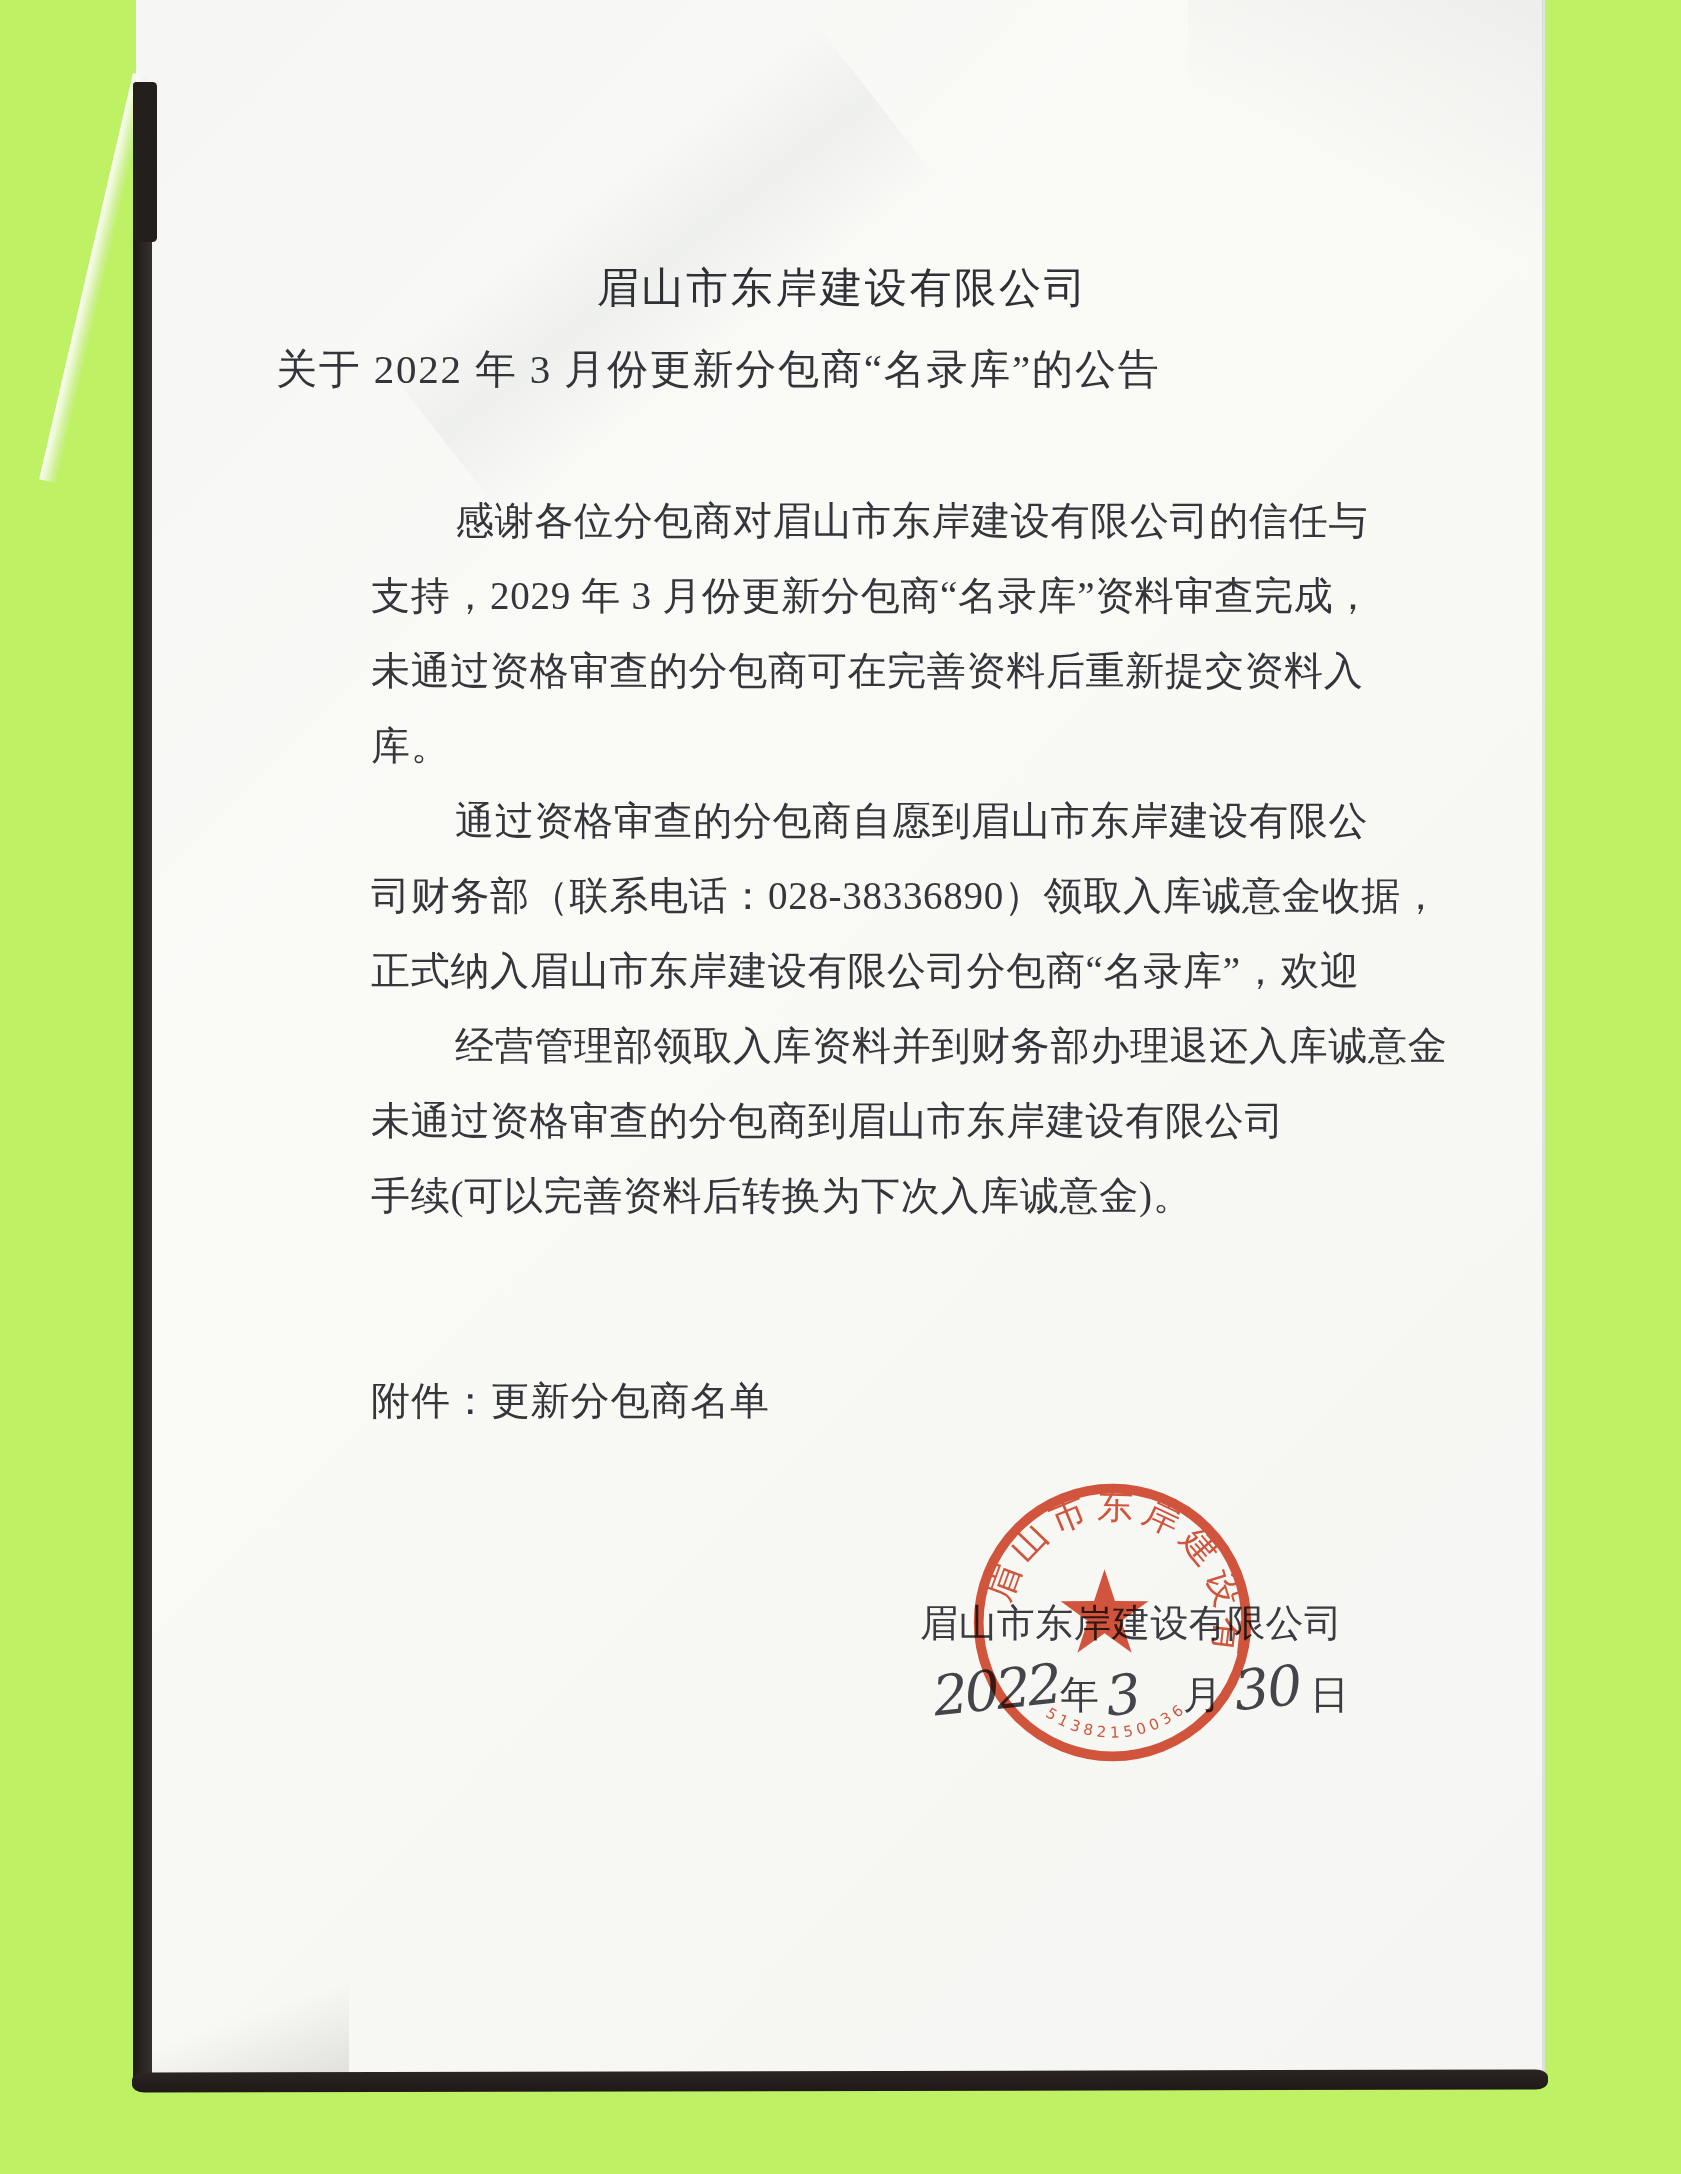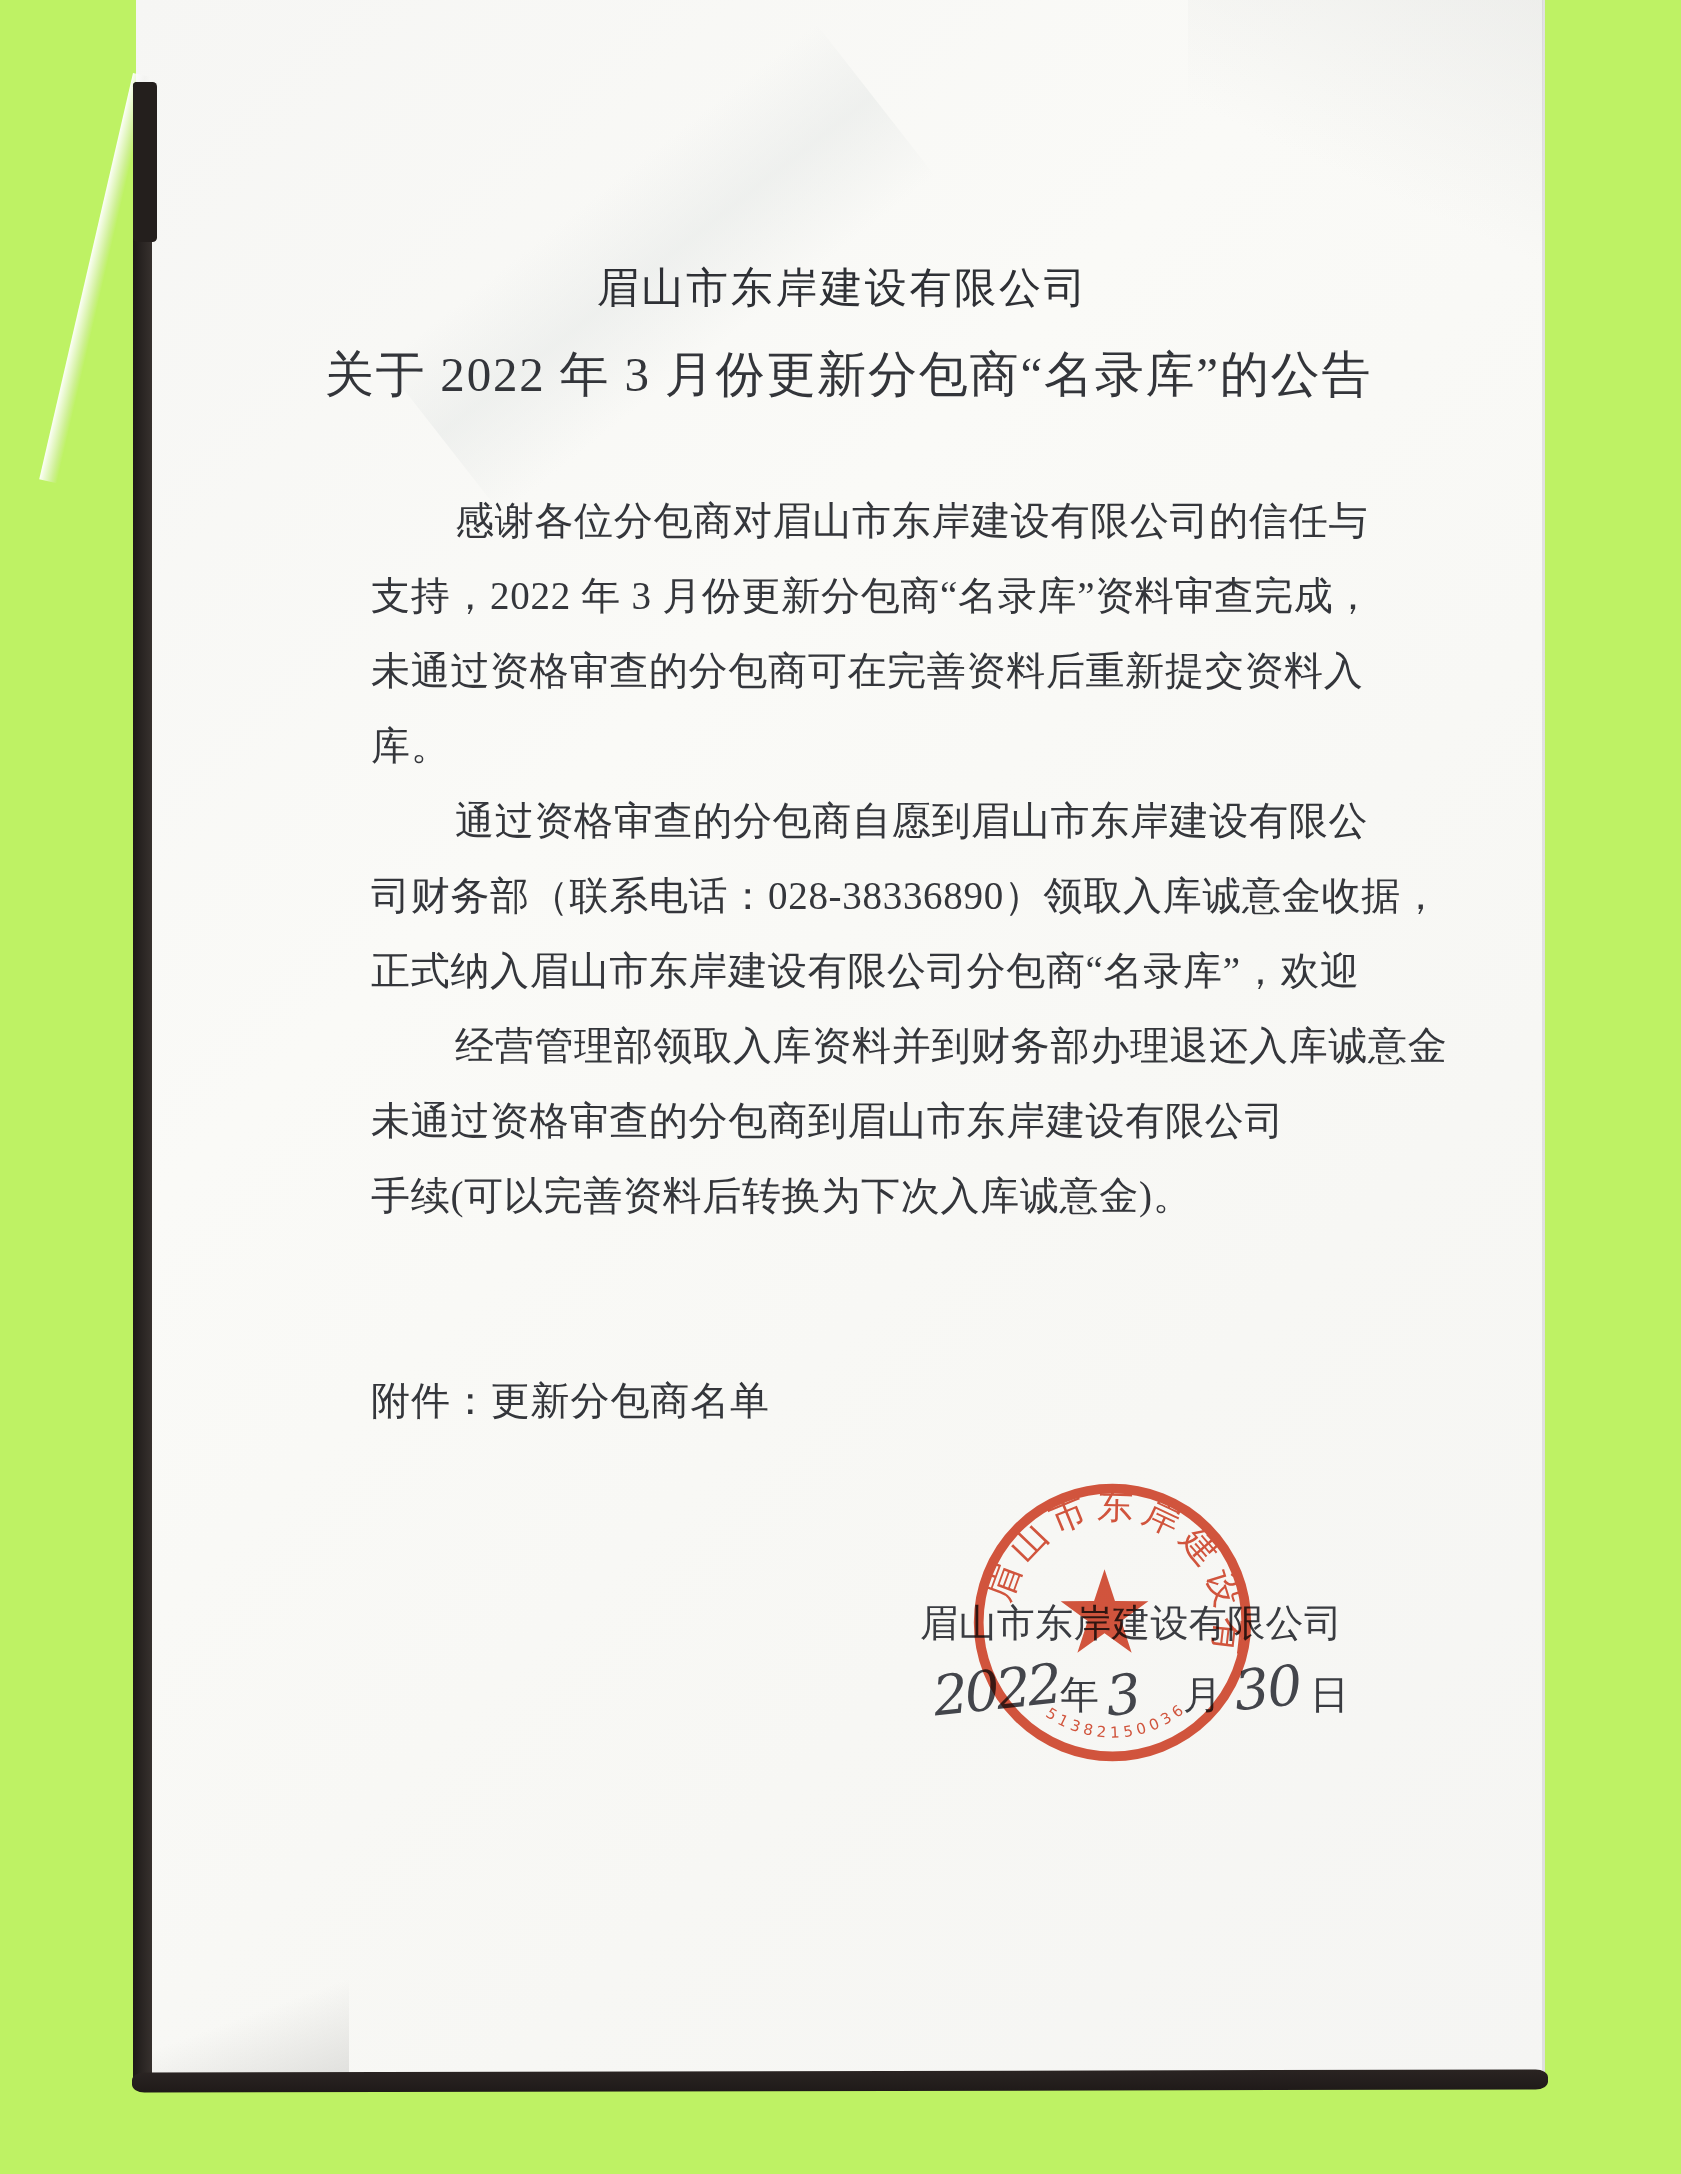--- a/index.html
+++ b/index.html
@@ -82,24 +82,23 @@
     left: 337px; top: 260px;
     width: 1011px;
     text-align: center;
     font-size: 42px;
     letter-spacing: 2.7px;
     color: #2e3035;
     white-space: nowrap;
   }
   .doc-subtitle {
     position: absolute;
-    left: 299px; top: 342px;
+    left: 276px; top: 342px;
     width: 1099px;
-    text-align: center;
-    font-size: 49px;
+    font-size: 41px;
     letter-spacing: 1.8px;
     color: #33353a;
     white-space: nowrap;
   }
   .body-block {
     position: absolute;
     left: 371px; top: 483px;
     width: 966px;
     font-size: 39px;
     color: #34363b;
@@ -178,21 +177,21 @@
   <div class="edge-left"></div>
   <div class="edge-left-top"></div>
   <div class="edge-bottom"></div>
 
   <div class="doc-title">眉山市东岸建设有限公司</div>
   <div class="doc-subtitle">关于 2022 年 3 月份更新分包商“名录库”的公告</div>
 
   <div class="body-block">
     <div class="para">
       <div class="line">感谢各位分包商对眉山市东岸建设有限公司的信任与</div>
-      <div class="line">支持，2022 年 3 月份更新分包商“名录库”资料审查完成，</div>
+      <div class="line">支持，2029 年 3 月份更新分包商“名录库”资料审查完成，</div>
       <div class="line">未通过资格审查的分包商可在完善资料后重新提交资料入</div>
       <div class="line">库。</div>
     </div>
     <div class="para">
       <div class="line">通过资格审查的分包商自愿到眉山市东岸建设有限公</div>
       <div class="line">司财务部（联系电话：028-38336890）领取入库诚意金收据，</div>
       <div class="line">正式纳入眉山市东岸建设有限公司分包商“名录库”，欢迎</div>
     </div>
     <div class="para">
       <div class="line">经营管理部领取入库资料并到财务部办理退还入库诚意金</div>

